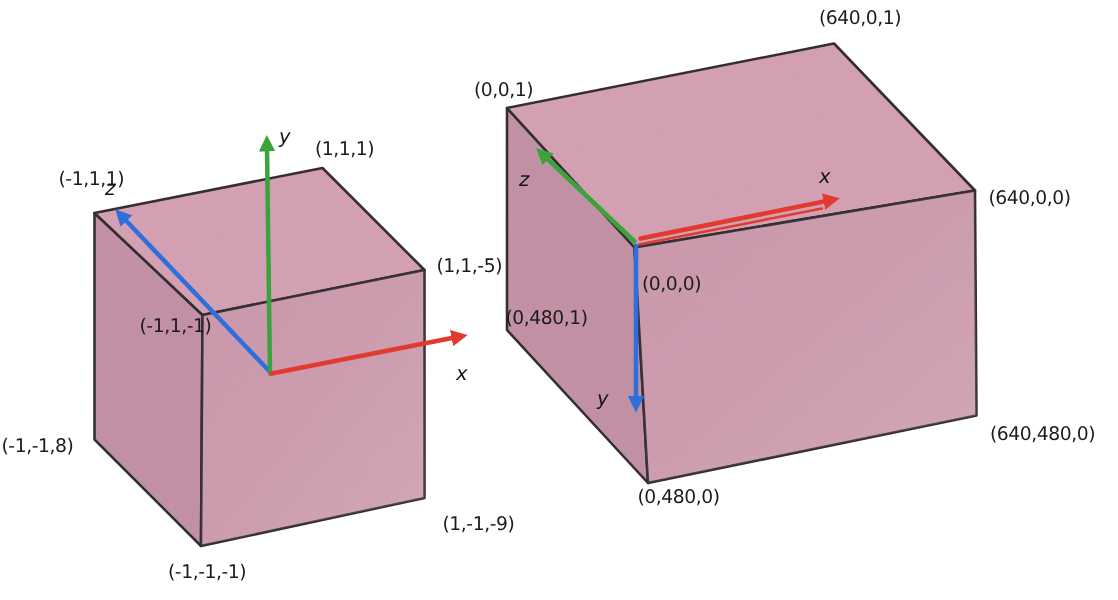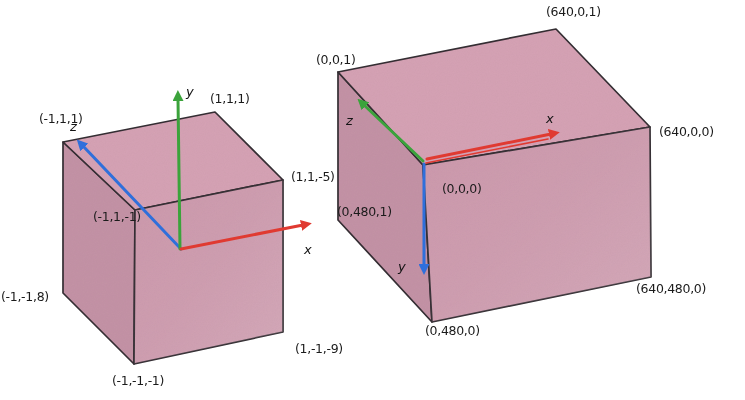--- a/index.html
+++ b/index.html
@@ -81,22 +81,22 @@
   <span class="lbl" style="left:295px;top:342px">(1,-1,-9)</span>
   <span class="lbl" style="left:112px;top:374px">(-1,-1,-1)</span>
 
   <span class="axis-letter" style="left:70px;top:120px">z</span>
   <span class="axis-letter" style="left:186px;top:85px">y</span>
   <span class="axis-letter" style="left:304px;top:243px">x</span>
 
   <span class="lbl" style="left:316px;top:53px">(0,0,1)</span>
   <span class="lbl" style="left:546px;top:5px">(640,0,1)</span>
   <span class="lbl" style="left:659px;top:125px">(640,0,0)</span>
-  <span class="lbl" style="left:442px;top:182px">(0,0,0)</span>
+  <span class="lbl" style="left:428px;top:182px">(0,0,0)</span>
   <span class="lbl" style="left:337px;top:205px">(0,480,1)</span>
   <span class="lbl" style="left:425px;top:324px">(0,480,0)</span>
-  <span class="lbl" style="left:636px;top:282px">(640,480,0)</span>
+  <span class="lbl" style="left:660px;top:282px">(640,480,0)</span>
 
   <span class="axis-letter" style="left:346px;top:114px">z</span>
   <span class="axis-letter" style="left:546px;top:112px">x</span>
   <span class="axis-letter" style="left:398px;top:260px">y</span>
 
 </div>
 
 </body></html>

